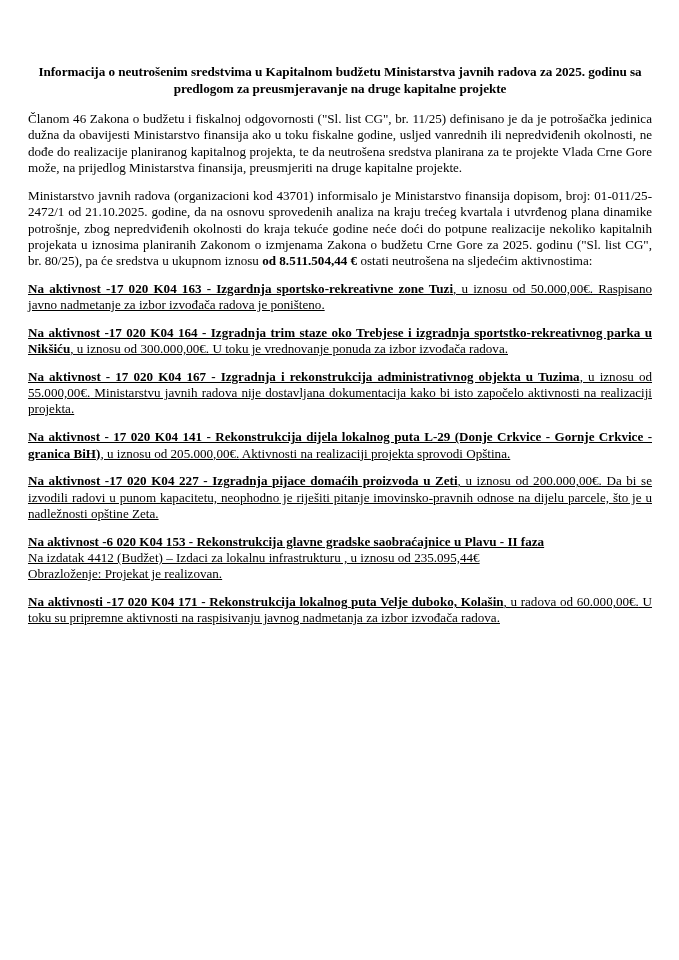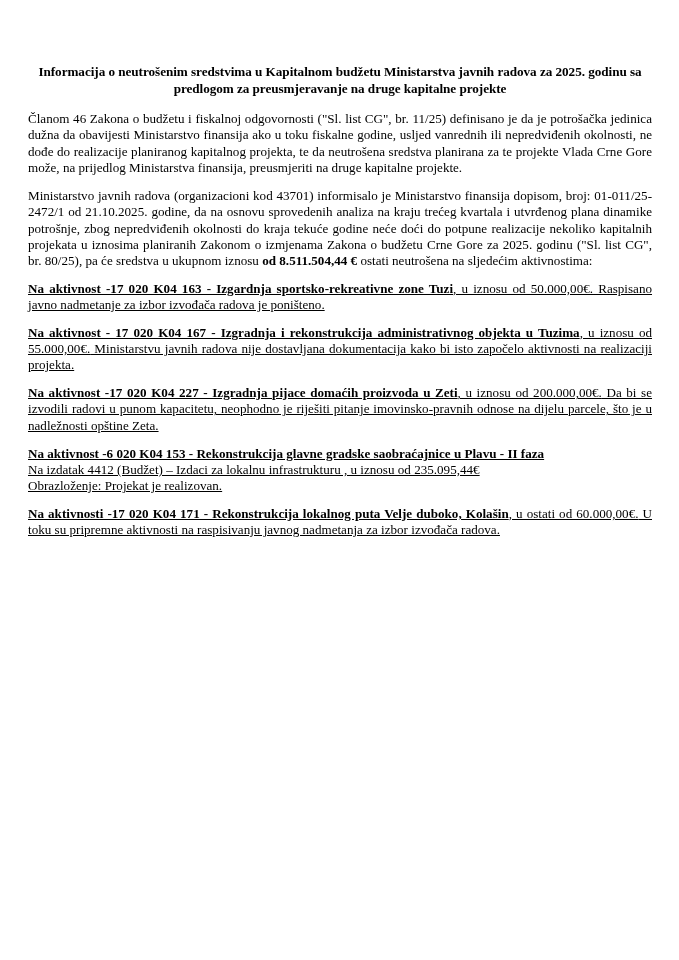--- a/index.html
+++ b/index.html
@@ -72,37 +72,43 @@
     </p>
 
     <p class="para">
       <span>Ministarstvo javnih radova (organizacioni kod 43701) informisalo je Ministarstvo finansija dopisom, broj: 01-011/25-2472/1 od 21.10.2025. godine, da na osnovu sprovedenih analiza na kraju trećeg kvartala i utvrđenog plana dinamike potrošnje, zbog nepredviđenih okolnosti do kraja tekuće godine neće doći do potpune realizacije nekoliko kapitalnih projekata u iznosima planiranih Zakonom o izmjenama Zakona o budžetu Crne Gore za 2025. godinu ("Sl. list CG", br. 80/25), pa će sredstva u ukupnom iznosu </span><b>od 8.511.504,44 €</b><span> ostati neutrošena na sljedećim aktivnostima:</span>
     </p>
 
     <p class="para item">
       <b>Na aktivnost -17 020 K04 163 - Izgardnja sportsko-rekreativne zone Tuzi</b><span>, u iznosu od 50.000,00€.</span><span> Raspisano javno nadmetanje za izbor izvođača radova je poništeno.</span>
     </p>
 
+    <p class="para item">
+      <b>Na aktivnost  -17 020 K04 164 - Izgradnja trim staze oko Trebjese i izgradnja sportstko-rekreativnog parka u Nikšiću</b><span>, u iznosu od 300.000,00€.</span><span> U toku je vrednovanje ponuda za izbor izvođača radova.</span>
+    </p>
 
     <p class="para item">
       <b>Na aktivnost - 17 020 K04 167 - Izgradnja i rekonstrukcija administrativnog objekta u Tuzima</b><span>, u iznosu od 55.000,00€.</span><span> Ministarstvu javnih radova nije dostavljana dokumentacija kako bi isto započelo aktivnosti na realizaciji projekta.</span>
     </p>
 
 
+    <p class="para item">
+      <b>Na aktivnost - 17 020 K04 141 - Rekonstrukcija dijela lokalnog puta L-29 (Donje Crkvice - Gornje Crkvice - granica BiH)</b><span>, u iznosu od  205.000,00€.</span><span> Aktivnosti na realizaciji projekta sprovodi Opština.</span>
+    </p>
 
     <p class="para item">
       <b>Na aktivnost  -17 020 K04 227 - Izgradnja pijace domaćih proizvoda u Zeti</b><span>, u iznosu od 200.000,00€.</span><span> Da bi se izvodili radovi u punom kapacitetu, neophodno je riješiti pitanje imovinsko-pravnih odnose na dijelu parcele, što je u nadležnosti opštine Zeta.</span>
     </p>
 
     <p class="para item">
       <b>Na aktivnost  -6 020 K04 153 - Rekonstrukcija glavne gradske saobraćajnice u Plavu - II faza</b><br>
       <span>Na izdatak 4412 (Budžet) – Izdaci za lokalnu infrastrukturu , u iznosu od  235.095,44€</span><br>
       <span>Obrazloženje: Projekat je realizovan.</span>
     </p>
 
 
     <p class="para item">
-      <b>Na  aktivnosti -17 020 K04 171 - Rekonstrukcija lokalnog puta Velje duboko, Kolašin</b><span>, u ostati od 60.000,00€.</span><span> U toku su pripremne aktivnosti na raspisivanju javnog nadmetanja za izbor izvođača radova.</span>
+      <b>Na  aktivnosti -17 020 K04 171 - Rekonstrukcija lokalnog puta Velje duboko, Kolašin</b><span>, u radova od 60.000,00€.</span><span> U toku su pripremne aktivnosti na raspisivanju javnog nadmetanja za izbor izvođača radova.</span>
     </p>
 
 
   </div>
 </div>
 
 </body></html>

